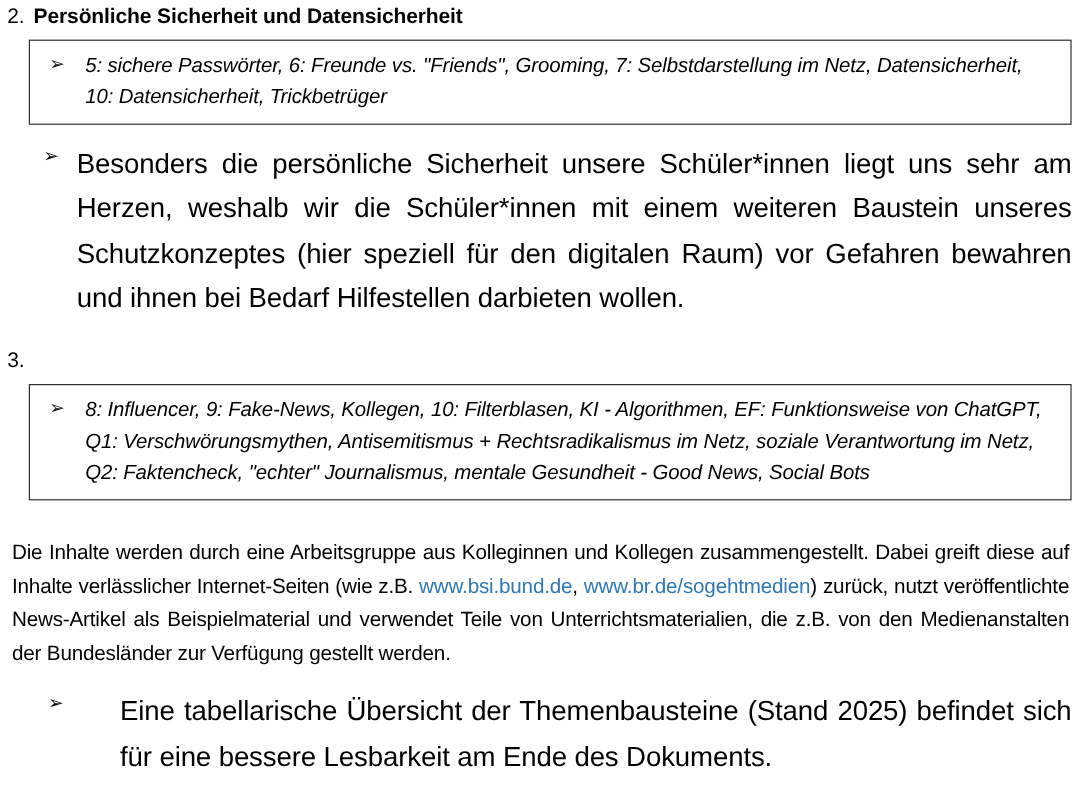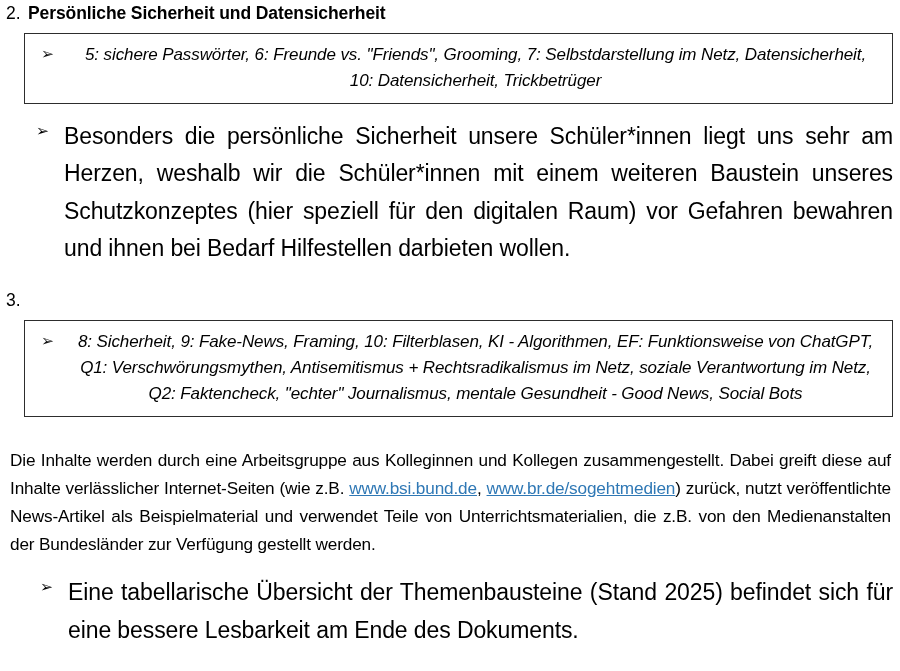--- a/index.html
+++ b/index.html
@@ -62,21 +62,20 @@
     padding-left: 6px;
     box-sizing: border-box;
     color: #111;
   }
   .box .boxtext {
     font-style: italic;
     font-size: 17px;
     line-height: 1.52;
     letter-spacing: -0.1px;
     flex: 1;
-    text-align: center;
   }
 
   
   .bullet-para {
     display: flex;
     align-items: flex-start;
     margin: 14px 0 0 18px;
     width: 869px;
   }
   .bullet-para .arrow {
@@ -99,33 +98,33 @@
     margin: 30px 0 0 4px;
     width: 881px;
     font-size: 17.2px;
     line-height: 1.62;
     text-align: justify;
     letter-spacing: -0.15px;
   }
   .body-para a,
   .link {
     color: #2f78b5;
-    text-decoration: underline;
     cursor: pointer;
   }
 
   .last-bullet {
     margin-top: 16px;
   }
   .last-bullet .arrow {
     flex: 0 0 44px;
     padding-left: 16px;
   }
   .last-bullet .ptext {
     text-align: justify;
+    margin-left: 32px;
   }
 </style>
 </head>
 <body>
 
 <div class="page">
 
   <div class="heading" id="heading-2">
     <span class="num">2.</span>
     <span class="htext">Persönliche Sicherheit und Datensicherheit</span>
@@ -143,21 +142,21 @@
     <span class="ptext">Besonders die persönliche Sicherheit unsere Schüler*innen liegt uns sehr am Herzen, weshalb wir die Schüler*innen mit einem weiteren Baustein unseres Schutzkonzeptes (hier speziell für den digitalen Raum) vor Gefahren bewahren und ihnen bei Bedarf Hilfestellen darbieten wollen.</span>
   </div>
 
   <div class="heading" id="heading-3">
     <span class="num">3.</span>
   </div>
 
   <div class="box">
     <div class="bullet-row">
       <span class="arrow">➢</span>
-      <span class="boxtext">8: Sicherheit, 9: Fake-News, Framing, 10: Filterblasen, KI - Algorithmen, EF: Funktionsweise von ChatGPT, Q1: Verschwörungsmythen, Antisemitismus + Rechtsradikalismus im Netz, soziale Verantwortung im Netz, Q2: Faktencheck, "echter" Journalismus, mentale Gesundheit - Good News, Social Bots</span>
+      <span class="boxtext">8: Influencer, 9: Fake-News, Kollegen, 10: Filterblasen, KI - Algorithmen, EF: Funktionsweise von ChatGPT, Q1: Verschwörungsmythen, Antisemitismus + Rechtsradikalismus im Netz, soziale Verantwortung im Netz, Q2: Faktencheck, "echter" Journalismus, mentale Gesundheit - Good News, Social Bots</span>
     </div>
   </div>
 
   <div class="body-para"><span>Die Inhalte werden durch eine Arbeitsgruppe aus Kolleginnen und Kollegen zusammengestellt. Dabei greift diese auf Inhalte verlässlicher Internet-Seiten (wie z.B. </span><a class="link">www.bsi.bund.de</a><span>, </span><a class="link">www.br.de/sogehtmedien</a><span>) zurück, nutzt veröffentlichte News-Artikel als Beispielmaterial und verwendet Teile von Unterrichtsmaterialien, die z.B. von den Medienanstalten der Bundesländer zur Verfügung gestellt werden.</span></div>
 
   <div class="bullet-para last-bullet">
     <span class="arrow">➢</span>
     <span class="ptext">Eine tabellarische Übersicht der Themenbausteine (Stand 2025) befindet sich für eine bessere Lesbarkeit am Ende des Dokuments.</span>
   </div>
 

